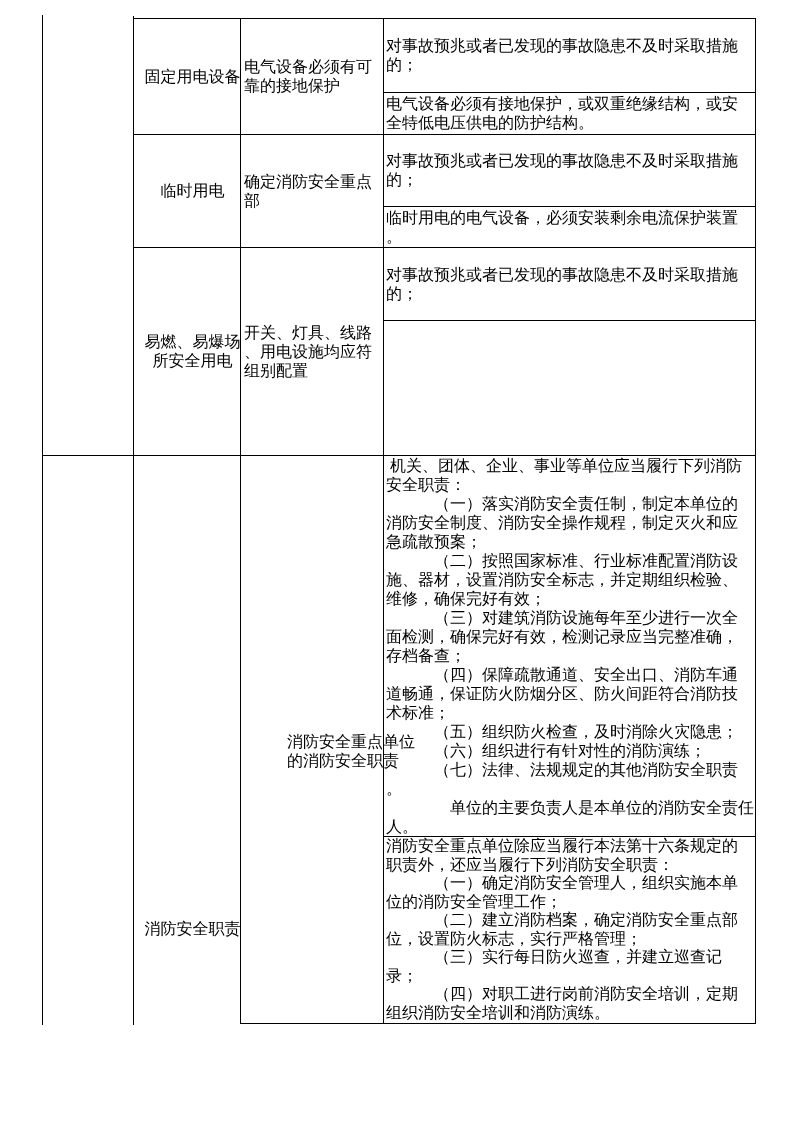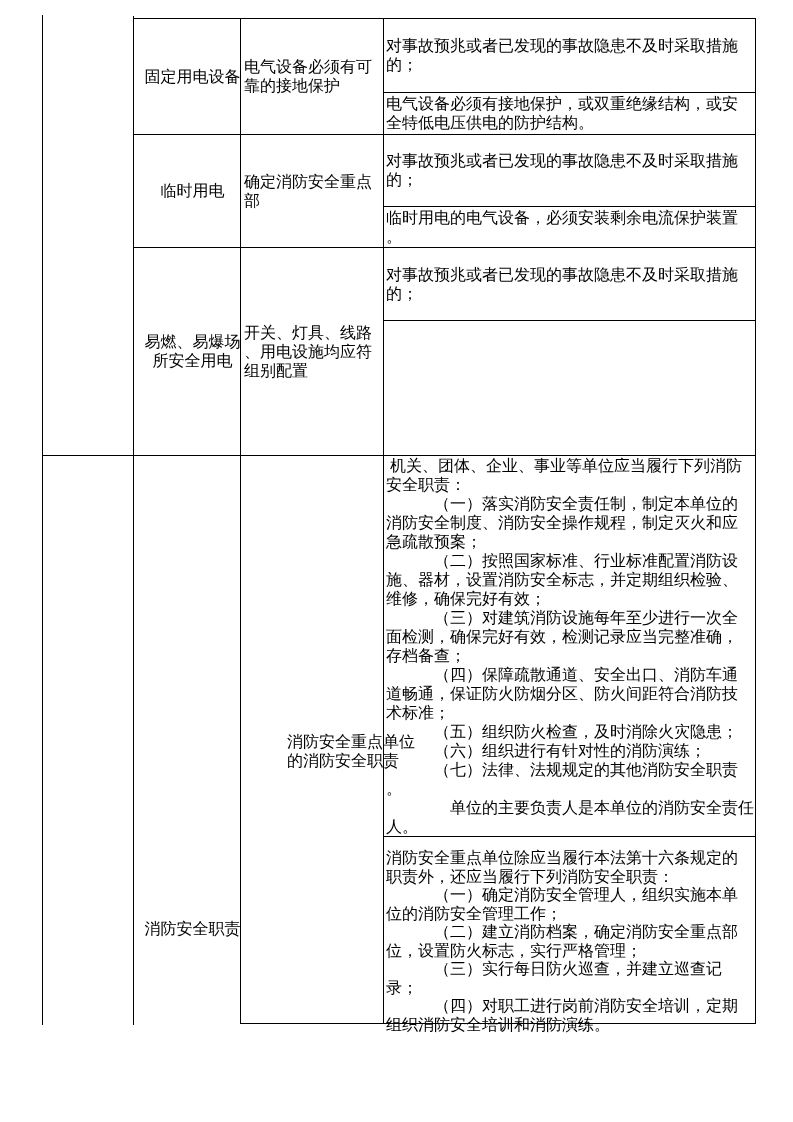--- a/index.html
+++ b/index.html
@@ -33,21 +33,21 @@
     line-height: 19px;
     white-space: pre-wrap;
     overflow: hidden;
     color: #000000;
   }
   .cat  { padding-left: 6px; text-align: center; }
   .req  { padding-left: 3px; padding-right: 2px; }
   .det  { padding-left: 2px; padding-right: 1px; }
   .cat-b4 { justify-content: flex-start; padding-top: 463px; }
   .req-c4 { padding-top: 12px; }
-  .det-d4b { line-height: 18.5px; margin-top: 12px; }
+  .det-d4b { line-height: 18.5px; }
 </style>
 </head>
 <body>
 
 <div class="page">
 
   <div class="vl" style="left:42px;  top:15px; height:1010px;"></div>
   <div class="vl" style="left:133px; top:16px; height:1009px;"></div>
   <div class="vl" style="left:240px; top:18px; height:1006px;"></div>
   <div class="vl" style="left:383px; top:18px; height:1006px;"></div>

